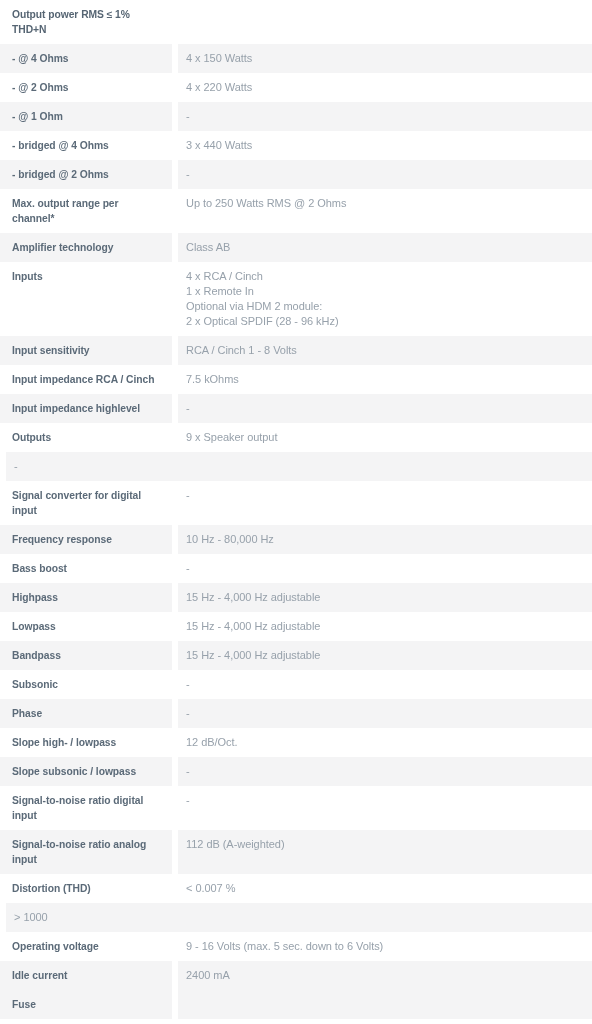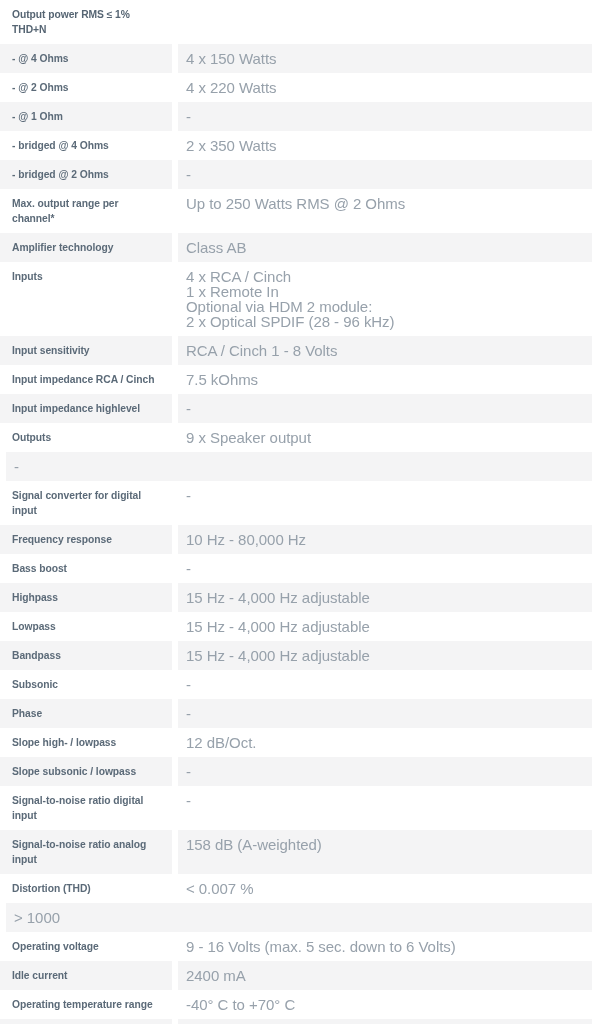--- a/index.html
+++ b/index.html
@@ -49,21 +49,21 @@
 
   .gutter {
     width: 6px;
     min-width: 6px;
     background: #ffffff;
   }
 
   .cell-value {
     flex: 1 1 auto;
     padding: 7px 10px 7px 8px;
-    font-size: 15px;
+    font-size: 11px;
     font-weight: normal;
     line-height: 15px;
     color: #97a1ab;
     letter-spacing: -0.05px;
   }
 
   .cell-value .line {
     display: block;
   }
 
@@ -99,21 +99,21 @@
       <div class="cell-label">- @ 1 Ohm</div>
       <div class="gutter"></div>
       <div class="cell-value">
         <span class="line">-</span>
       </div>
     </div>
     <div class="spec-row plain">
       <div class="cell-label">- bridged @ 4 Ohms</div>
       <div class="gutter"></div>
       <div class="cell-value">
-        <span class="line">2 x 350 Watts</span>
+        <span class="line">3 x 440 Watts</span>
       </div>
     </div>
     <div class="spec-row shaded">
       <div class="cell-label">- bridged @ 2 Ohms</div>
       <div class="gutter"></div>
       <div class="cell-value">
         <span class="line">-</span>
       </div>
     </div>
     <div class="spec-row plain">
@@ -248,21 +248,21 @@
       <div class="cell-label">Signal-to-noise ratio digital input</div>
       <div class="gutter"></div>
       <div class="cell-value">
         <span class="line">-</span>
       </div>
     </div>
     <div class="spec-row shaded">
       <div class="cell-label">Signal-to-noise ratio analog input</div>
       <div class="gutter"></div>
       <div class="cell-value">
-        <span class="line">158 dB (A-weighted)</span>
+        <span class="line">112 dB (A-weighted)</span>
       </div>
     </div>
     <div class="spec-row plain">
       <div class="cell-label">Distortion (THD)</div>
       <div class="gutter"></div>
       <div class="cell-value">
         <span class="line">&lt; 0.007 %</span>
       </div>
     </div>
     <div class="spec-row shaded">
@@ -278,25 +278,18 @@
         <span class="line">9 - 16 Volts  (max. 5 sec. down to 6 Volts)</span>
       </div>
     </div>
     <div class="spec-row shaded">
       <div class="cell-label">Idle current</div>
       <div class="gutter"></div>
       <div class="cell-value">
         <span class="line">2400 mA</span>
       </div>
     </div>
-    <div class="spec-row plain">
-      <div class="cell-label">Operating temperature range</div>
-      <div class="gutter"></div>
-      <div class="cell-value">
-        <span class="line">-40° C to +70° C</span>
-      </div>
-    </div>
     <div class="spec-row shaded">
       <div class="cell-label">Fuse</div>
       <div class="gutter"></div>
       <div class="cell-value"></div>
     </div>
   </div>
 
 </body></html>

